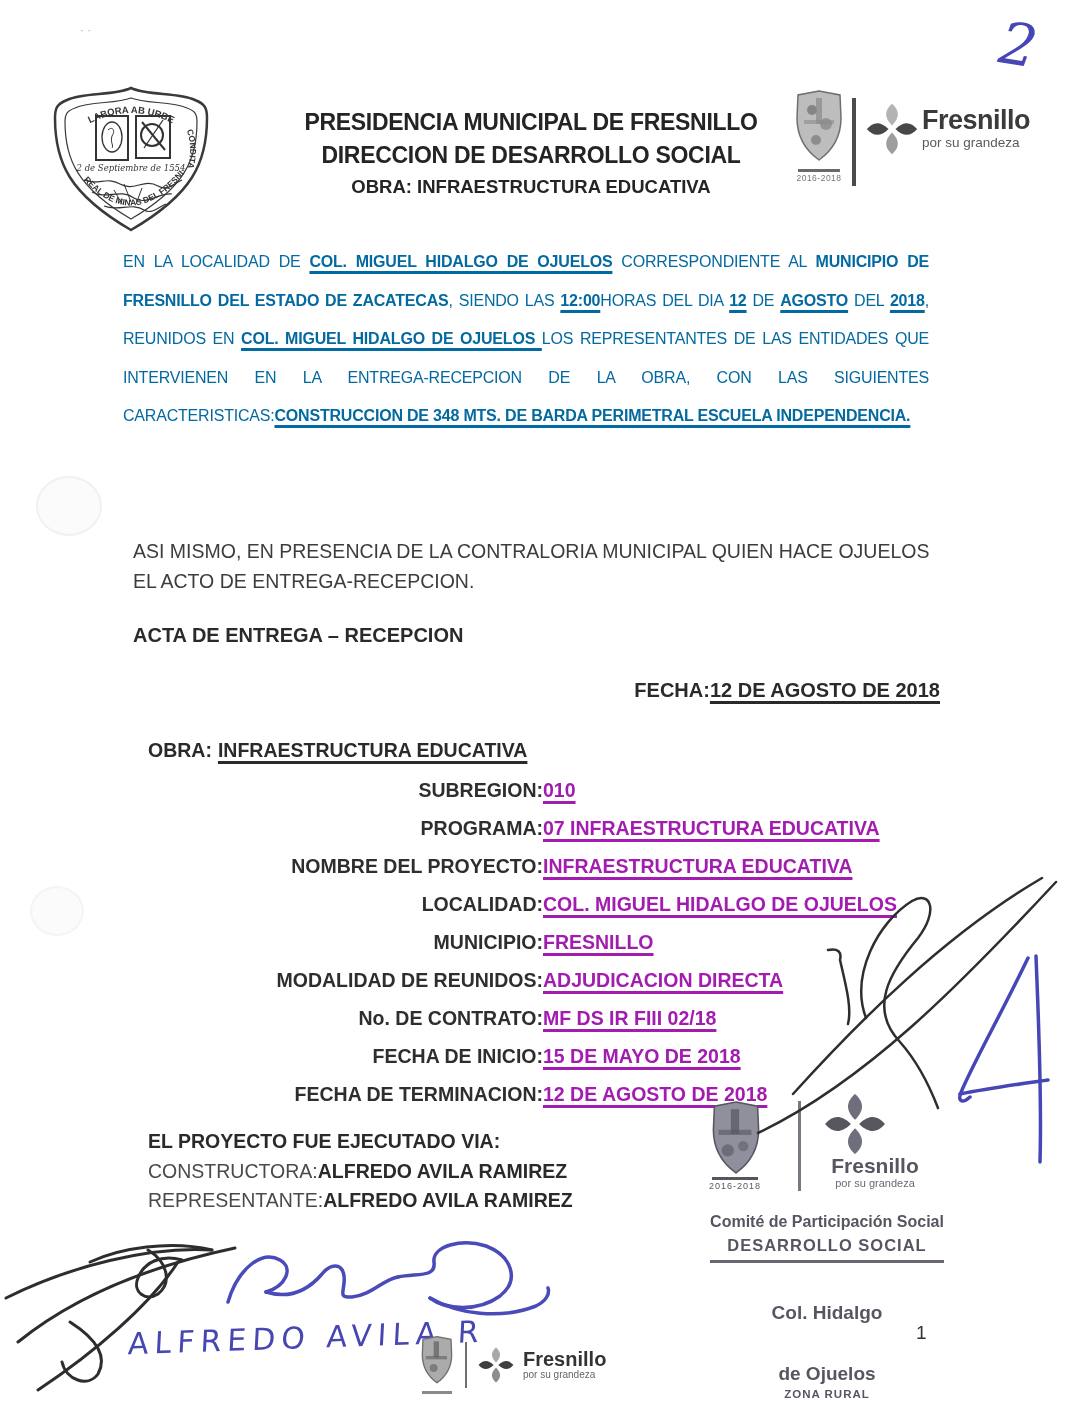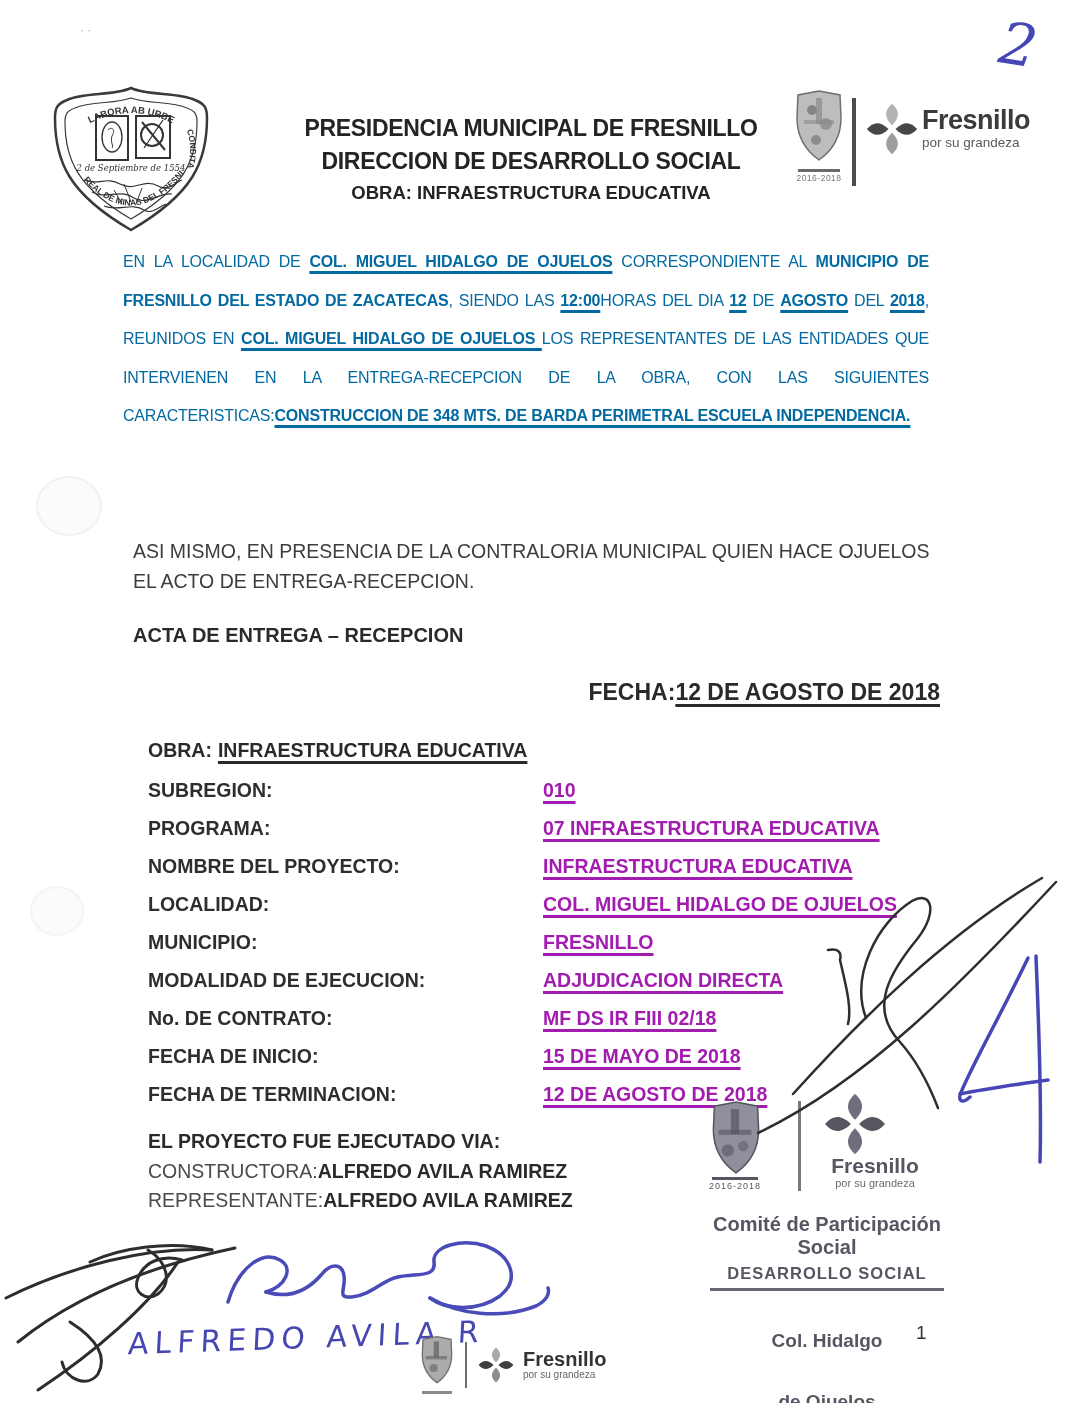--- a/index.html
+++ b/index.html
@@ -17,63 +17,63 @@
   .punch-2{left:30px;top:886px;width:50px;height:46px;border-color:#f4f4f4;}
   .dots{left:80px;top:28px;color:#bcbcbc;font-size:16px;letter-spacing:2px;}
 
   .handwritten-2{
     left:1000px;top:16px;font-family:"DejaVu Serif",serif;font-style:italic;
     font-size:58px;color:#4646b6;transform:rotate(9deg);font-weight:normal;line-height:1;
   }
 
   
   .coat-of-arms{left:44px;top:84px;width:174px;height:150px;}
-  .header-title{left:276px;top:112px;width:510px;text-align:center;color:#242424;}
+  .header-title{left:276px;top:106px;width:510px;text-align:center;color:#242424;}
   .header-title .l1,.header-title .l2{font-size:23px;font-weight:bold;line-height:33px;letter-spacing:-0.3px;}
   .header-title .l3{font-size:18.5px;font-weight:bold;line-height:30px;}
   .mini-shield-wrap{left:786px;top:90px;width:66px;text-align:center;}
   .shield-caption-bar{width:42px;height:3px;background:#6a6a6a;margin:3px auto 1px;}
   .shield-caption{font-size:8.5px;color:#777;letter-spacing:0.5px;}
   .logo-divider{left:852px;top:98px;height:88px;border-left:4px solid #4c4c4c;}
   .petals-header{left:866px;top:98px;}
   .wordmark{left:922px;top:106px;}
   .wordmark .brand{font-size:27px;font-weight:bold;color:#3b3b3b;line-height:28px;letter-spacing:-0.5px;}
   .wordmark .tagline{font-size:13.5px;color:#5a5a5a;margin-top:1px;}
 
   
   .intro{left:123px;top:243px;width:806px;font-size:16px;line-height:38.6px;
     text-align:justify;color:#0369a1;letter-spacing:-0.2px;}
   .para2{left:133px;top:537px;width:814px;font-size:19.5px;line-height:29.5px;color:#3d3d3d;}
   .acta-title{left:133px;top:624px;width:806px;font-size:20px;font-weight:bold;}
-  .fecha-line{left:133px;top:679px;width:807px;text-align:right;font-size:23px;font-weight:bold;}
+  .fecha-line{left:133px;top:679px;width:807px;text-align:right;font-size:20px;font-weight:bold;}
   .obra-line{left:148px;top:739px;font-size:19.5px;font-weight:bold;}
   .obra-line .val{margin-left:6px;}
 
   .fields{left:148px;top:779px;width:800px;}
-  .field-row{display:flex;height:38px;align-items:flex-start;}
+  .field-row{display:flex;height:38px;align-items:flex-start;text-align:right;}
   .field-label{width:395px;font-weight:bold;font-size:19.5px;color:#2e2e2e;flex:none;}
   .field-value{font-weight:bold;font-size:19.5px;color:#a21caf;
     text-decoration:underline;text-decoration-thickness:2.5px;text-underline-offset:4px;}
 
   .executed{left:148px;top:1127px;font-size:19.5px;line-height:29.5px;}
   .executed .lab{font-weight:normal;color:#4a4a4a;}
 
   
   .stamp{left:698px;top:1093px;width:258px;color:#565662;text-align:center;z-index:2;}
   .stamp-logos{position:relative;height:114px;}
   .stamp-shield{position:absolute;left:12px;top:8px;}
   .stamp-shield-cap{position:absolute;left:0px;top:84px;width:74px;}
   .stamp-cap-bar{width:46px;height:3px;background:#565662;margin:0 auto 1px;}
   .stamp-cap-text{font-size:9px;color:#565662;letter-spacing:1px;}
   .stamp-divider{position:absolute;left:100px;top:8px;height:90px;border-left:3px solid #565662;opacity:.8;}
   .stamp-petals{position:absolute;left:126px;top:0px;}
   .stamp-wordmark{position:absolute;left:112px;top:62px;width:130px;}
   .stamp-wordmark .brand{font-size:21px;font-weight:bold;color:#565662;line-height:22px;}
   .stamp-wordmark .tagline{font-size:11px;color:#6a6a76;}
-  .stamp-l1{font-size:20px;font-weight:bold;margin-top:6px;}
+  .stamp-l1{font-size:16px;font-weight:bold;margin-top:6px;}
   .stamp-l2{font-size:16.5px;font-weight:bold;letter-spacing:1px;margin-top:5px;text-align:center;}
   .stamp-rule{height:0;border-top:3px solid #565662;width:234px;margin:5px auto 4px;opacity:.9;}
   .stamp-l3{font-size:19px;font-weight:bold;line-height:22px;margin-top:39px;}
   .stamp-l4{font-size:11.5px;font-weight:bold;letter-spacing:1px;margin-top:3px;}
   .stamp-l5{font-size:13px;line-height:15px;}
   .stamp-l5.term{font-weight:bold;}
 
   .pagenum{left:916px;top:1322px;font-size:19px;color:#333;}
 
   .hand-name{
@@ -204,21 +204,21 @@
       </div>
       <div class="field-row">
         <div class="field-label">LOCALIDAD:</div>
         <div class="field-value">COL. MIGUEL HIDALGO DE OJUELOS</div>
       </div>
       <div class="field-row">
         <div class="field-label">MUNICIPIO:</div>
         <div class="field-value">FRESNILLO</div>
       </div>
       <div class="field-row">
-        <div class="field-label">MODALIDAD DE EJECUCION:</div>
+        <div class="field-label">MODALIDAD DE REUNIDOS:</div>
         <div class="field-value">ADJUDICACION DIRECTA</div>
       </div>
       <div class="field-row">
         <div class="field-label">No. DE CONTRATO:</div>
         <div class="field-value">MF DS IR FIII 02/18</div>
       </div>
       <div class="field-row">
         <div class="field-label">FECHA DE INICIO:</div>
         <div class="field-value">15 DE MAYO DE 2018</div>
       </div>

